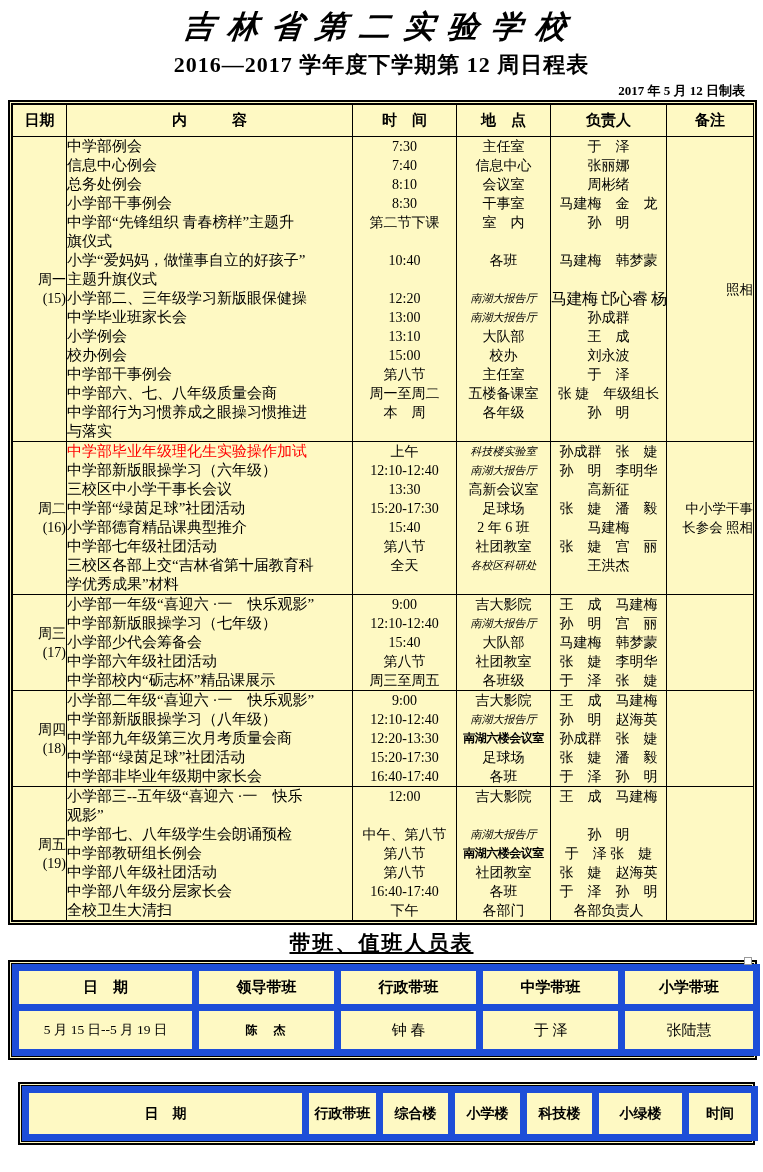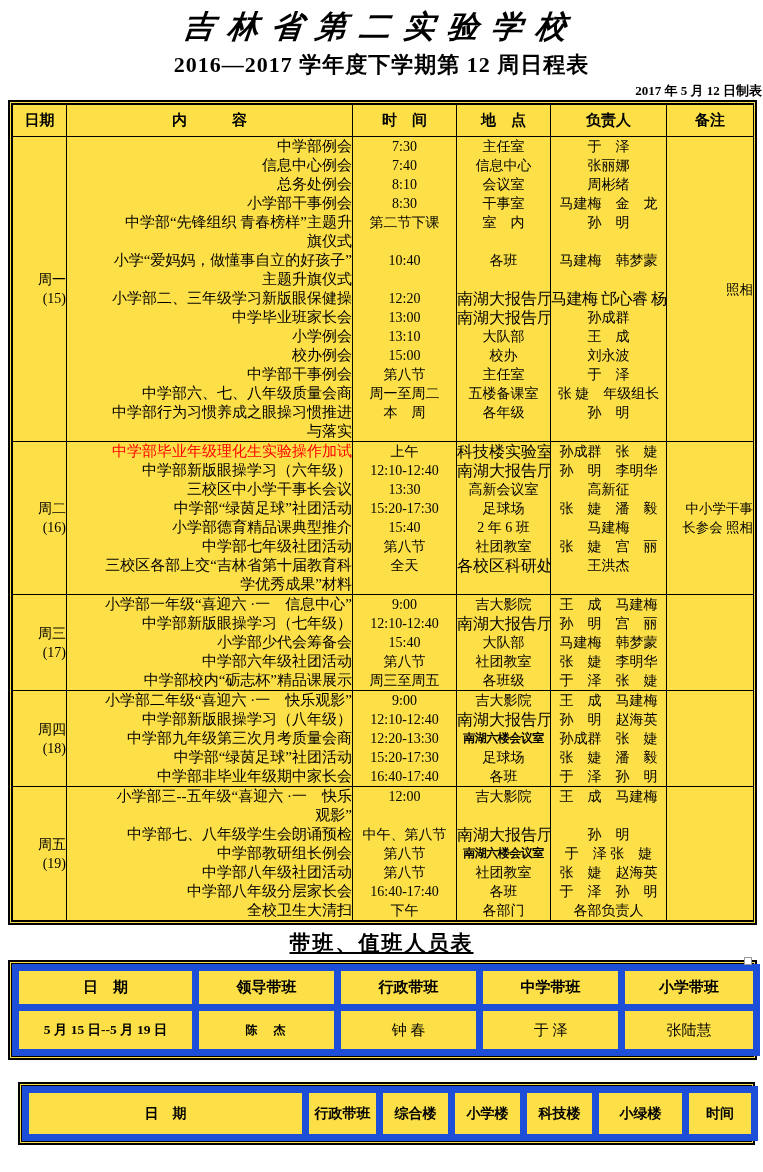--- a/index.html
+++ b/index.html
@@ -3,53 +3,53 @@
 <meta charset="utf-8">
 <style>
   html,body{margin:0;padding:0;background:#fff;color:#000;}
   body{width:763px;height:1172px;position:relative;overflow:hidden;
        font-family:"Liberation Serif","DejaVu Serif",serif;}
   
   .school-title{margin-top:6px;text-align:center;font-size:31px;font-weight:bold;
     font-style:italic;letter-spacing:13px;transform:skewX(-6deg);height:42px;line-height:42px;}
   .doc-title{text-align:center;font-size:22px;font-weight:bold;letter-spacing:1px;
     height:34px;line-height:34px;}
-  .date-note{text-align:right;font-size:13px;font-weight:bold;padding-right:1px;
+  .date-note{text-align:right;font-size:13px;font-weight:bold;padding-right:18px;
     height:18px;line-height:18px;margin-left:8px;}
   
-  .dbl{border:2px solid #000;padding:1px;background:#fde047;}
+  .dbl{border:2px solid #000;padding:1px;background:#fef9c3;}
   .dbl-inner{border:1px solid #000;}
   
   .tbl{border-collapse:collapse;table-layout:fixed;width:741px;}
   .tbl td,.tbl th{border:1px solid #000;padding:0;overflow:hidden;}
   .main-wrap{margin-left:8px;width:749px;box-sizing:border-box;}
   th.hdr{font-size:15px;font-weight:bold;height:31px;text-align:center;white-space:pre;}
   .day-cell{text-align:right;vertical-align:middle;font-size:14px;line-height:19px;white-space:pre;}
   .c-cell,.t-cell,.p-cell,.n-cell{vertical-align:top;padding-top:3px;}
   .c-cell{padding-left:6px;}
   .line{height:19px;line-height:19px;white-space:pre;}
-  .c-line{font-size:15px;text-align:right;}
+  .c-line{font-size:15px;text-align:left;}
   .t-line,.p-line,.n-line{font-size:14px;text-align:center;}
-  .p-line.sm{font-size:16px;}
+  .p-line.sm{font-size:11px;font-style:italic;}
   .p-line.xs{font-size:12px;font-weight:bold;letter-spacing:-0.5px;}
   .n-line.sm{font-size:16px;letter-spacing:-0.5px;}
-  .red{color:#ff0000;margin-left:32px;}
+  .red{color:#ff0000;}
   .r-cell{vertical-align:middle;font-size:13.5px;text-align:right;padding:0 3px;
     white-space:pre-line;line-height:19px;}
   
   .duty-title{margin-top:4px;text-align:center;font-size:21px;font-weight:bold;
     letter-spacing:2px;text-decoration:underline;height:28px;line-height:28px;}
   .duty-wrap1{margin-left:8px;margin-top:3px;width:749px;box-sizing:border-box;}
   .duty-wrap2{margin-left:18px;margin-top:22px;width:737px;box-sizing:border-box;}
   .tbl2{border-collapse:collapse;table-layout:fixed;width:741px;}
   .tbl3{border-collapse:collapse;table-layout:fixed;width:729px;}
   .tbl2 th,.tbl2 td,.tbl3 th,.tbl3 td{border:7px solid #1d4ed8;text-align:center;white-space:pre;}
   .tbl2 th{font-size:15px;font-weight:bold;height:31px;}
   .tbl2 td{height:36px;font-size:15px;}
-  .tbl2 td.date,.tbl3 td.date{font-size:13.5px;font-weight:bold;}
+  .tbl2 td.date,.tbl3 td.date{font-size:13.5px;font-weight:normal;}
   .tbl2 td.leader{font-size:12px;font-weight:bold;letter-spacing:2px;}
   .tbl3 th{font-size:14px;font-weight:bold;height:39px;}
   .tbl3 td{height:40px;font-size:13.5px;}
   .anchor-mark{position:absolute;left:744px;top:957px;width:6px;height:6px;
     border:1px solid #999;background:#fff;}
 </style>
 </head>
 <body>
 
 <div class="school-title">吉林省第二实验学校</div>
@@ -195,21 +195,21 @@
               <div class="line n-line">张　婕　宫　丽</div>
               <div class="line n-line">王洪杰</div>
               <div class="line n-line">&nbsp;</div>
             </td>
             <td class="r-cell">中小学干事
 长参会 照相</td>
           </tr>
           <tr>
             <td class="day-cell"><div class="line day-name">周三</div><div class="line day-number">(17)</div></td>
             <td class="c-cell">
-              <div class="line c-line">小学部一年级“喜迎六 ·一　信息中心”</div>
+              <div class="line c-line">小学部一年级“喜迎六 ·一　快乐观影”</div>
               <div class="line c-line">中学部新版眼操学习（七年级）</div>
               <div class="line c-line">小学部少代会筹备会</div>
               <div class="line c-line">中学部六年级社团活动</div>
               <div class="line c-line">中学部校内“砺志杯”精品课展示</div>
             </td>
             <td class="t-cell">
               <div class="line t-line">9:00</div>
               <div class="line t-line">12:10-12:40</div>
               <div class="line t-line">15:40</div>
               <div class="line t-line">第八节</div>

